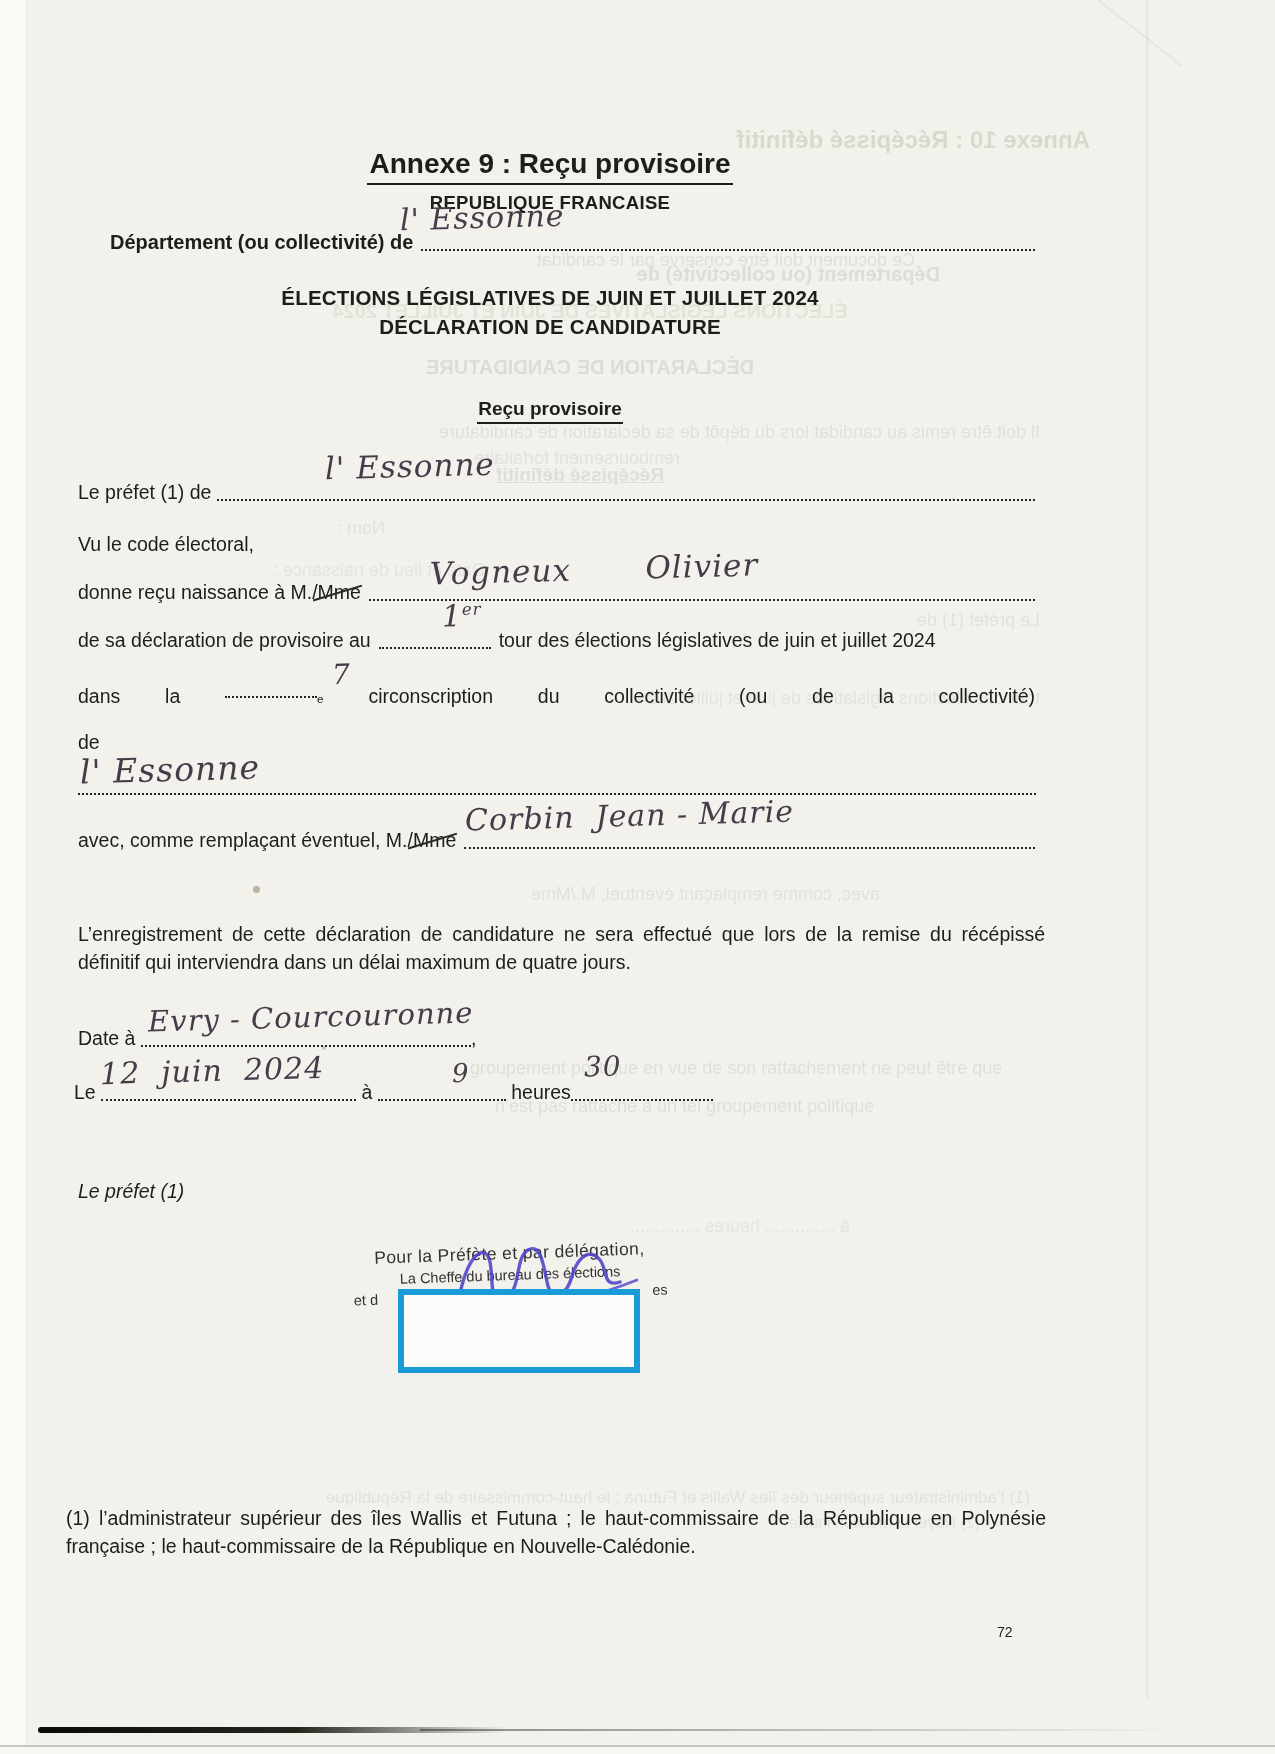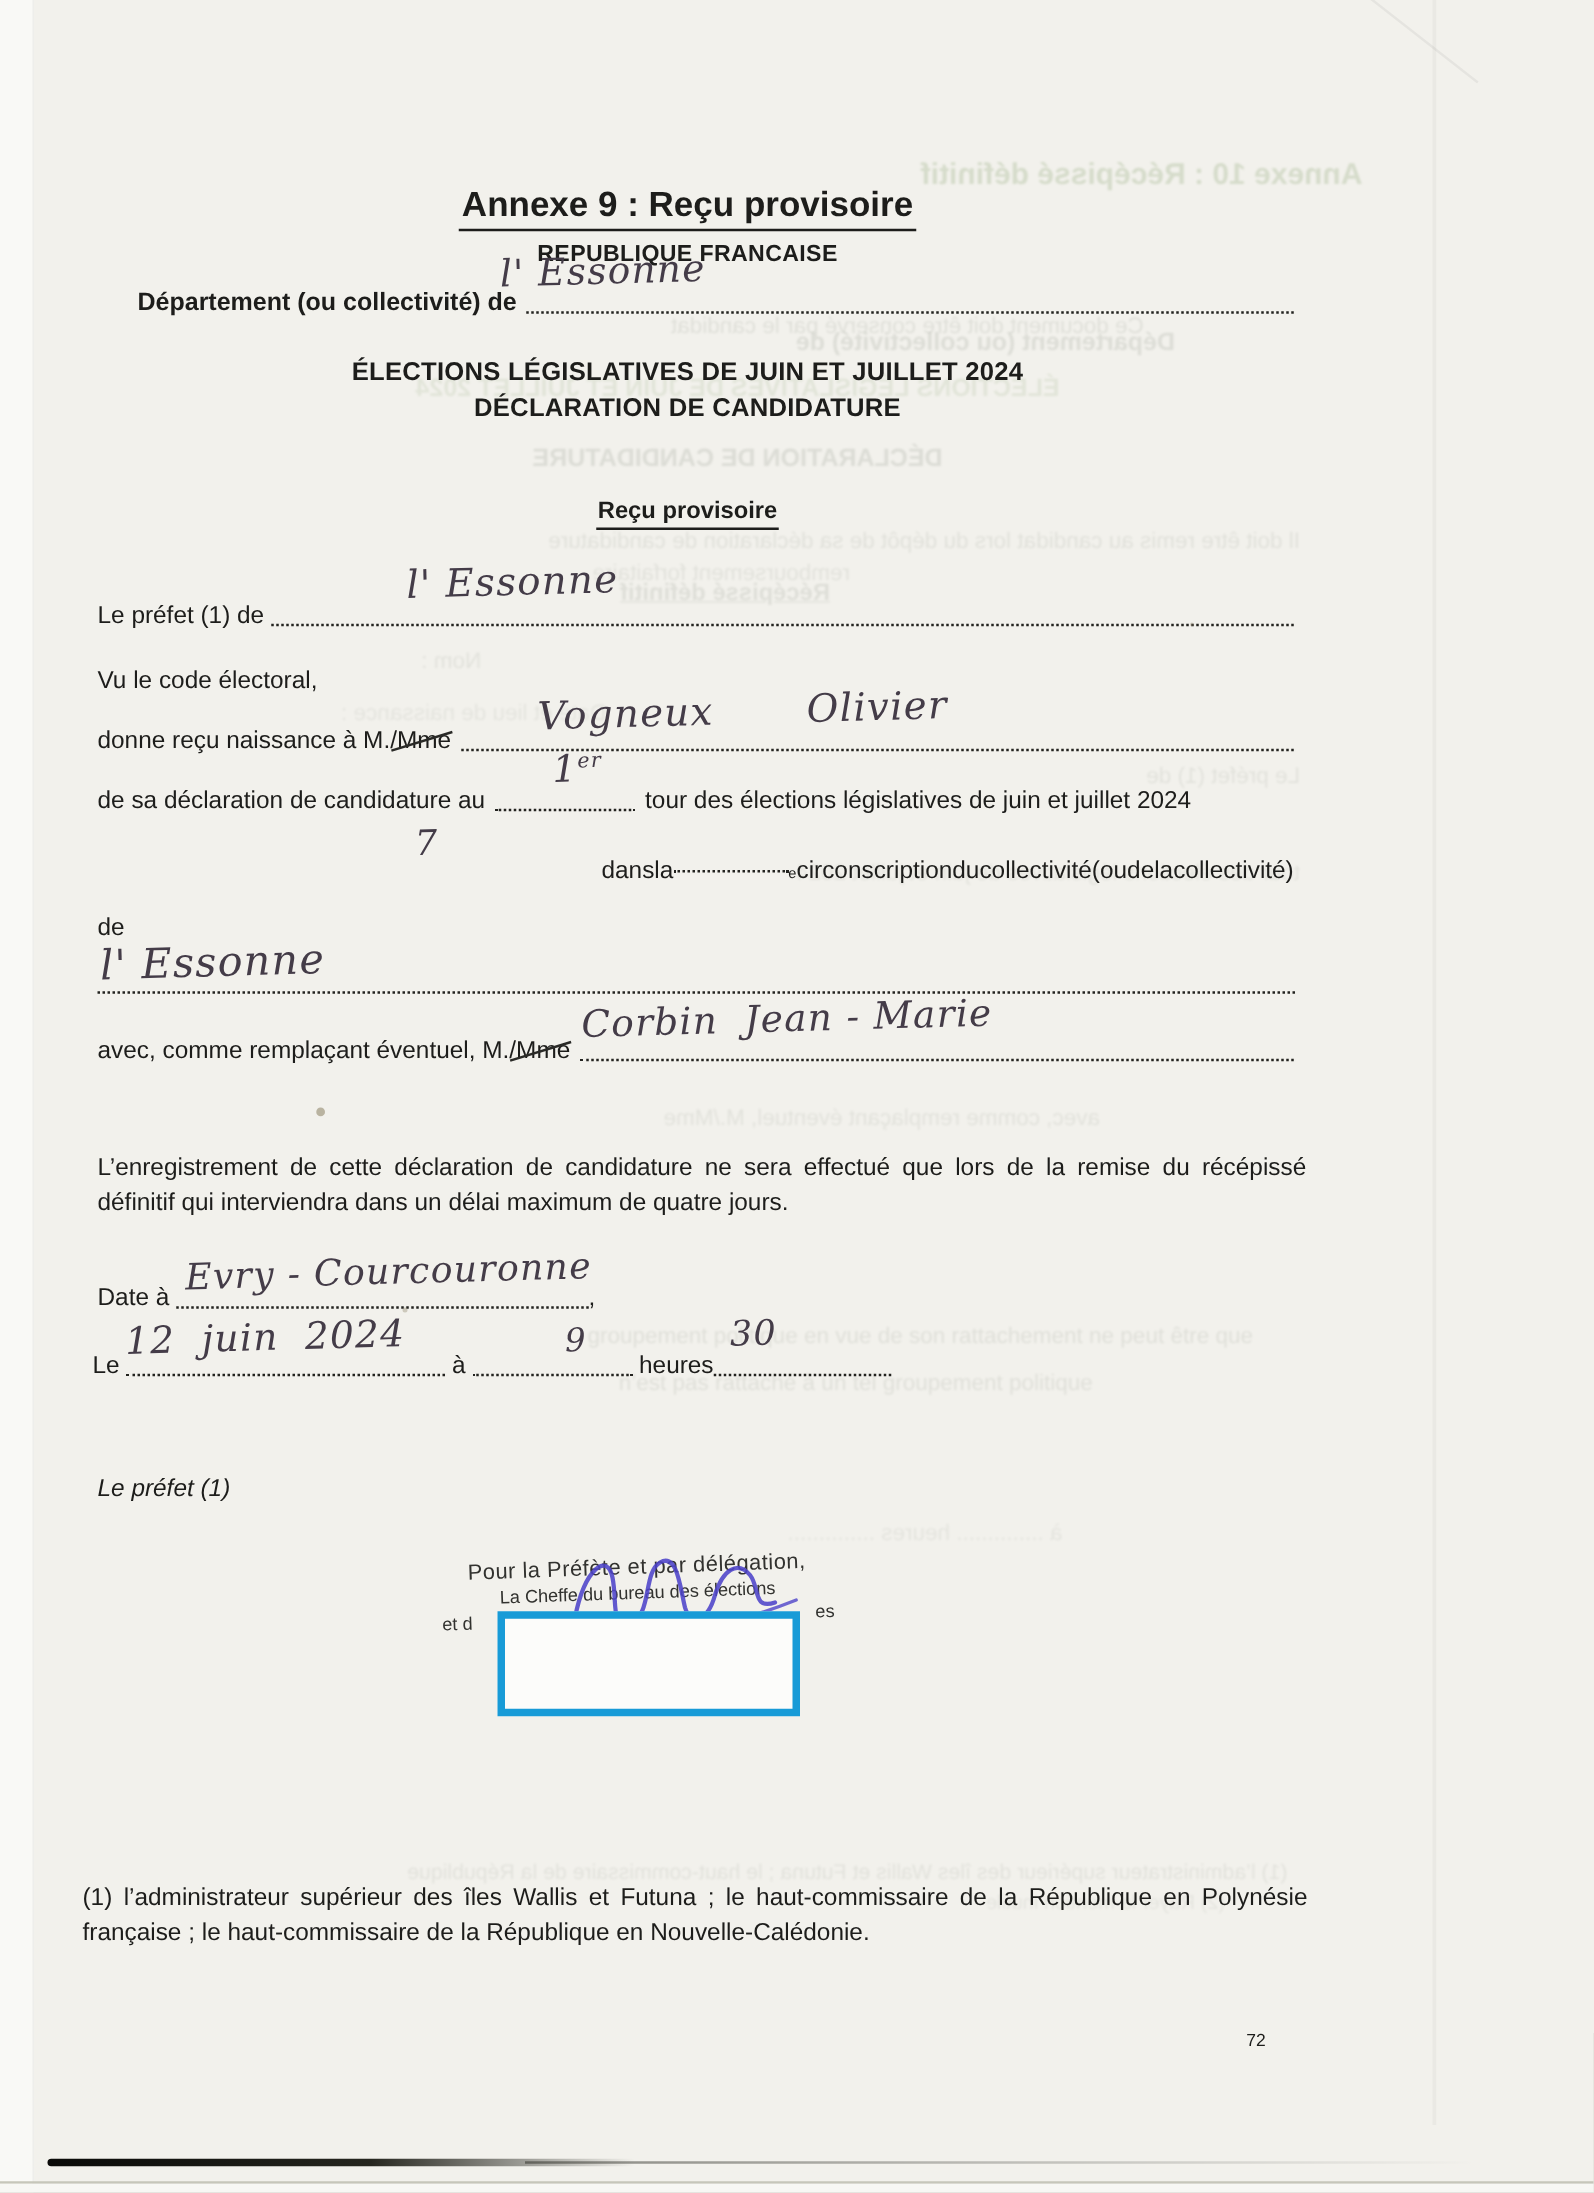--- a/index.html
+++ b/index.html
@@ -110,27 +110,27 @@
     <span>Vu le code électoral,</span>
   </div>
 
   <div class="row" style="left:78px;top:581px;width:957px;">
     <span class="lbl">donne reçu naissance à M./</span><span class="mme">Mme</span>
     <span class="dots grow" style="margin-left:8px;"></span>
   </div>
   <div class="hw" style="left:430px;top:551px;font-size:31px;word-spacing:14px;">Vogneux   Olivier</div>
 
   <div class="row" style="left:78px;top:629px;width:957px;">
-    <span class="lbl">de sa déclaration de candidature au</span>
+    <span class="lbl">de sa déclaration de provisoire au</span>
     <span class="dots" style="width:112px;margin:0 8px;"></span>
     <span class="lbl">tour des élections législatives de juin et juillet 2024</span>
   </div>
   <div class="hw" style="left:442px;top:598px;font-size:30px;"><span>1</span><span class="sup">er</span></div>
 
-  <div class="row spread" style="left:78px;top:685px;width:957px;justify-content:flex-end;">
+  <div class="row spread" style="left:78px;top:685px;width:957px;">
     <span>dans</span>
     <span>la</span>
     <span style="display:inline-flex;align-items:baseline;"><span class="dots" style="width:92px;"></span><span class="sup">e</span></span>
     <span>circonscription</span>
     <span>du</span>
     <span>collectivité</span>
     <span>(ou</span>
     <span>de</span>
     <span>la</span>
     <span>collectivité)</span>

